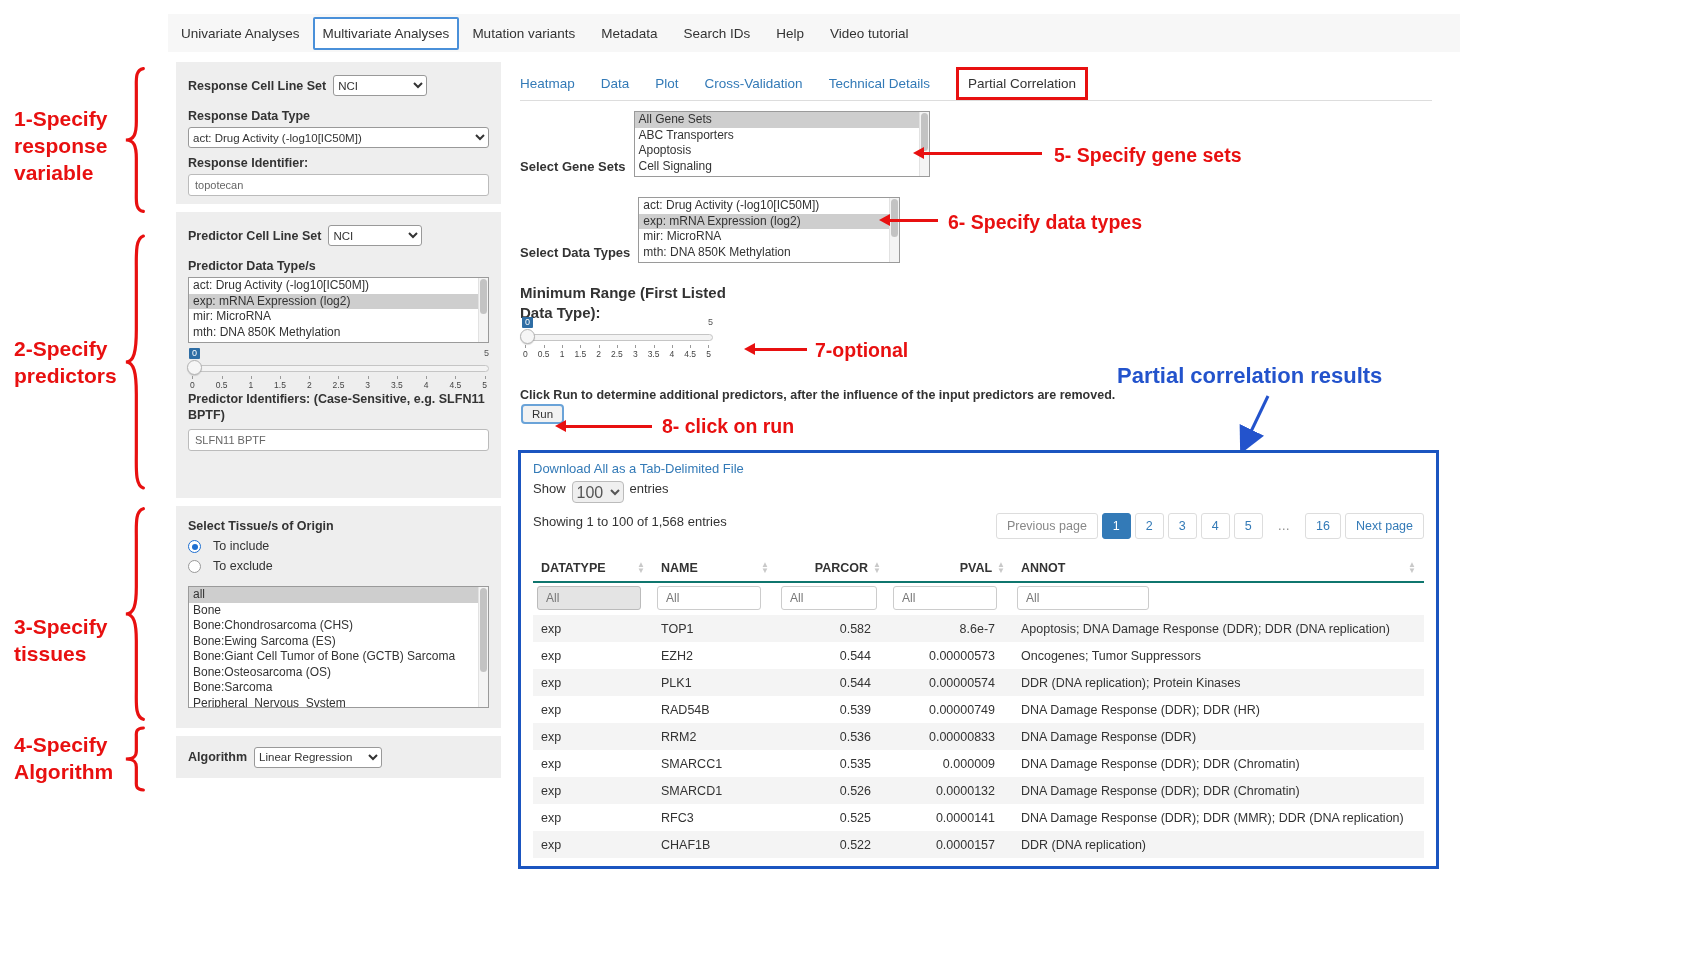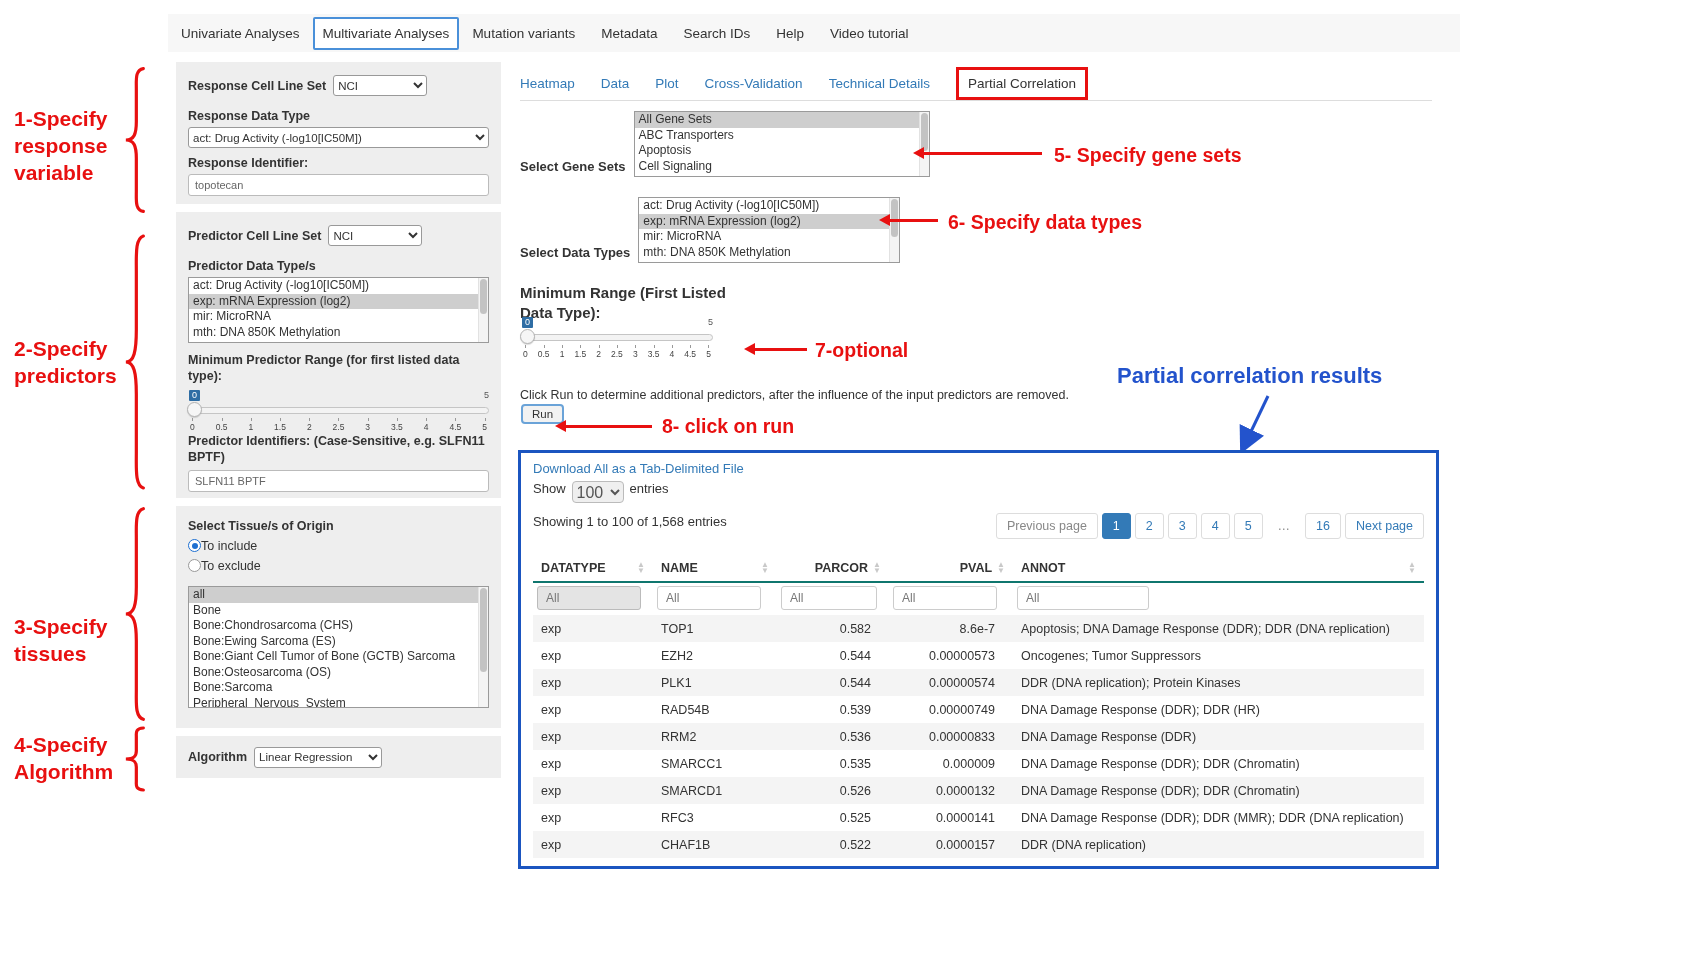--- a/index.html
+++ b/index.html
@@ -37,21 +37,21 @@
   
   .tabs{position:absolute;left:520px;top:66px;width:912px;height:34px;display:flex;align-items:center;gap:26px;font-size:13.5px;color:#337ab7}
   .tab{cursor:pointer;white-space:nowrap}
   .tab.active-red{color:#333;border:3px solid #e81010;padding:6px 9px;background:#fff}
   .main-divider{position:absolute;left:520px;top:100px;width:912px;border-top:1px solid #ddd}
 
   .row-flex-end{position:absolute;display:flex;align-items:flex-end;gap:8px}
   .row-flex-end .lbl{margin-bottom:3px}
 
   
-  .run-instruction{position:absolute;left:520px;top:388px;width:905px;font-weight:normal;font-size:12.5px}
+  .run-instruction{position:absolute;left:520px;top:388px;width:905px;font-weight:bold;font-size:12.5px}
   .run-btn{position:absolute;left:521px;top:404px;font-size:11.5px;padding:2px 9px;border:2px solid #6aa3d8;border-radius:4px;background:#f2f2f2;color:#333;cursor:pointer;font-family:"Liberation Sans",sans-serif}
 
   
   .results-box{position:absolute;left:518px;top:450px;width:921px;height:419px;border:3px solid #1b55c0;background:#fff;padding:8px 12px}
   .download-link{color:#337ab7;font-size:13px;cursor:pointer;display:inline-block}
   .show-row{margin-top:5px;display:flex;align-items:flex-start;gap:6px;font-size:13px}
   .show-row select{font-size:16px;height:22px;width:52px;border:1px solid #bbb;border-radius:4px;color:#555}
   .showing-text{margin-top:11px;font-size:13px}
   .pagination{position:absolute;right:12px;top:60px;display:flex;gap:4px;font-size:12.5px}
   .pg-btn{border:1px solid #ddd;border-radius:3px;padding:5px 10px;color:#337ab7;background:#fff;cursor:pointer;white-space:nowrap}
@@ -77,21 +77,21 @@
 
   
   .red-note{position:absolute;color:#e81010;font-weight:bold;font-size:21px;line-height:1.28}
   .red-note.sm{font-size:19.5px;white-space:nowrap}
   .blue-note{position:absolute;color:#2353cc;font-weight:bold;font-size:22px;white-space:nowrap}
   .red-arrow{position:absolute;height:3px;background:#e81010}
   .red-arrow::before{content:"";position:absolute;left:-11px;top:-5px;border-top:6.5px solid transparent;border-bottom:6.5px solid transparent;border-right:11px solid #e81010}
   .brace{position:absolute;width:28px}
 
   
-  .radio-row{display:flex;align-items:flex-start;gap:0;margin-top:6px;font-size:12.5px;cursor:pointer}
+  .radio-row{display:flex;align-items:flex-end;gap:12px;margin-top:6px;font-size:12.5px;cursor:pointer}
   .radio{width:13px;height:13px;border:1px solid #999;border-radius:50%;background:#fff;position:relative;flex:none}
   .radio.checked{border-color:#1d6fd1}
   .radio.checked::after{content:"";position:absolute;left:2.5px;top:2.5px;width:6px;height:6px;border-radius:50%;background:#1d6fd1}
 </style>
 </head>
 <body>
 
 <nav class="topnav">
   <div class="nav-item">Univariate Analyses</div>
   <div class="nav-item active">Multivariate Analyses</div>
@@ -139,21 +139,20 @@
   <div class="lbl" style="margin-top:13px">Predictor Data Type/s</div>
   <div class="multiselect" style="margin-top:4px;height:66px">
     <div class="ms-item">act: Drug Activity (-log10[IC50M])</div>
     <div class="ms-item selected">exp: mRNA Expression (log2)</div>
     <div class="ms-item">mir: MicroRNA</div>
     <div class="ms-item">mth: DNA 850K Methylation</div>
     <div class="vscroll">
         <div class="thumb"></div>
       </div>
   </div>
-  <div class="lbl" style="margin-top:9px;line-height:1.3">Minimum Predictor Range (for first listed data type):</div>
   <div class="slider" style="margin-top:12px">
     <span class="val">0</span>
     <span class="maxlbl">5</span>
     <div class="track"></div>
     <div class="handle"></div>
     <div class="ticks">
       <span>0</span>
       <span>0.5</span>
       <span>1</span>
       <span>1.5</span>

